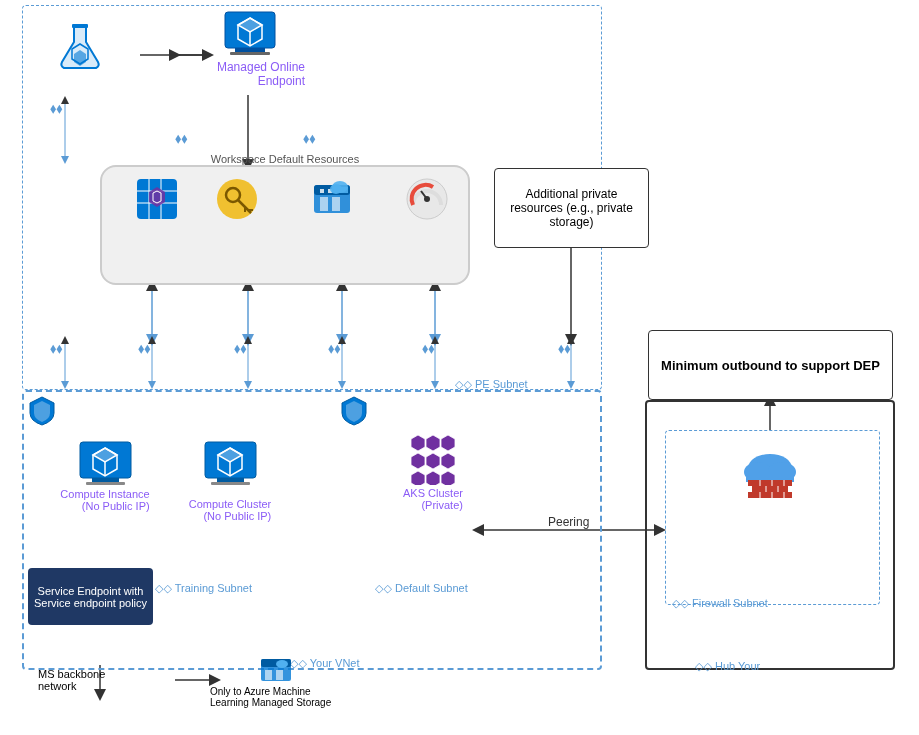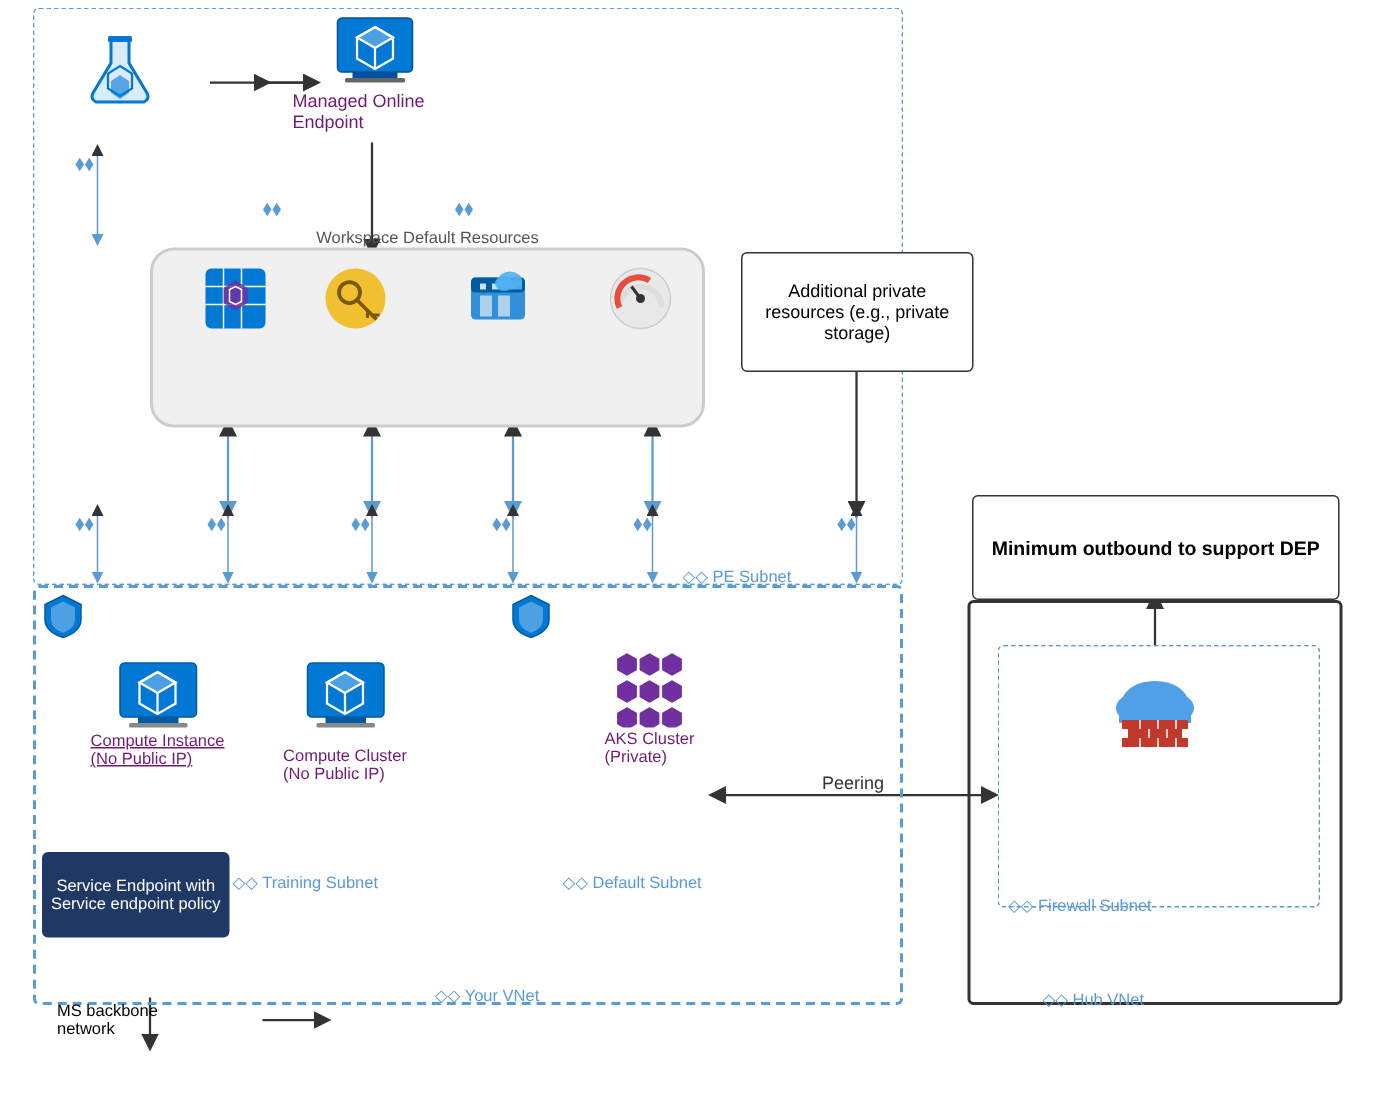--- a/index.html
+++ b/index.html
@@ -14,22 +14,22 @@
     }
 
     .diagram {
       position: relative;
       width: 919px;
       height: 735px;
     }
 
     .label-text {
       font-size: 12px;
-      text-align: left;
-      color: #701a75;
+      text-align: right;
+      color: #8b5cf6;
     }
 
     
     .icon-wrap {
       position: absolute;
       display: flex;
       flex-direction: column;
       align-items: center;
       text-align: center;
     }
@@ -328,21 +328,21 @@
     <span style="color:#5b9bd5;">◇◇ </span><span>Training Subnet</span>
   </div>
 
   <div style="position:absolute; left:375px; top:582px; font-size:11px; color:#5b9bd5;">
     <span style="color:#5b9bd5;">◇◇ </span><span>Default Subnet</span>
   </div>
 
   <div class="hub-vnet-box"></div>
 
   <div style="position:absolute; left:695px; top:660px; font-size:11px; color:#5b9bd5;">
-    <span style="color:#5b9bd5;">◇◇ </span><span>Hub VNet</span>
+    <span style="color:#5b9bd5;">◇◇ </span><span>Hub Your</span>
   </div>
 
   <div class="firewall-subnet-box"></div>
 
   <div style="position:absolute; left:672px; top:597px; font-size:11px; color:#5b9bd5;">
     <span style="color:#5b9bd5;">◇◇ </span><span>Firewall Subnet</span>
   </div>
 
   <div class="icon-wrap" style="left:28px; top:395px;">
     <svg width="28" height="32" viewBox="0 0 28 32">
@@ -360,21 +360,21 @@
 
   <div class="icon-wrap" style="left:50px; top:440px; width:110px;">
     <svg width="55" height="46" viewBox="0 0 55 46">
       <rect x="2" y="2" width="51" height="36" rx="3" fill="#0078d4" stroke="#005ba1" stroke-width="1"></rect>
       <rect x="14" y="38" width="27" height="4" fill="#005ba1"></rect>
       <rect x="8" y="42" width="39" height="3" rx="1" fill="#888"></rect>
       <polygon points="27,8 39,15 39,29 27,36 15,29 15,15" fill="none" stroke="#fff" stroke-width="1.5"></polygon>
       <polygon points="27,8 39,15 27,22 15,15" fill="rgba(255,255,255,0.3)" stroke="#fff" stroke-width="1.5"></polygon>
       <line x1="27" y1="22" x2="27" y2="36" stroke="#fff" stroke-width="1.5"></line>
     </svg>
-    <div class="label-text" style="font-size:11px; margin-top:2px;text-decoration:underline;">Compute Instance<br>(No Public IP)</div>
+    <div class="label-text" style="font-size:11px; margin-top:2px;">Compute Instance<br>(No Public IP)</div>
   </div>
 
   <div class="icon-wrap" style="left:175px; top:440px; width:110px;">
     <svg width="55" height="46" viewBox="0 0 55 46">
       <rect x="2" y="2" width="51" height="36" rx="3" fill="#0078d4" stroke="#005ba1" stroke-width="1"></rect>
       <rect x="14" y="38" width="27" height="4" fill="#005ba1"></rect>
       <rect x="8" y="42" width="39" height="3" rx="1" fill="#888"></rect>
       <polygon points="27,8 39,15 39,29 27,36 15,29 15,15" fill="none" stroke="#fff" stroke-width="1.5"></polygon>
       <polygon points="27,8 39,15 27,22 15,15" fill="rgba(255,255,255,0.3)" stroke="#fff" stroke-width="1.5"></polygon>
       <line x1="27" y1="22" x2="27" y2="36" stroke="#fff" stroke-width="1.5"></line>
@@ -422,20 +422,30 @@
   </div>
 
   <div class="service-endpoint-box">
     <span>Service Endpoint with  Service endpoint policy</span>
   </div>
 
   <div class="icon-wrap" style="left:38px; top:668px; width:100px;">
     <div style="font-size:11px; text-align:left;">MS backbone network</div>
   </div>
 
+  <div class="icon-wrap" style="left:210px; top:658px; width:135px;">
+    <svg width="32" height="28" viewBox="0 0 32 28" style="float:left; margin-right:4px;">
+      <rect x="1" y="1" width="30" height="22" rx="2" fill="#0078d4" opacity="0.8"></rect>
+      <rect x="1" y="1" width="30" height="8" rx="2" fill="#005ba1"></rect>
+      <rect x="5" y="12" width="7" height="10" fill="#fff" opacity="0.6"></rect>
+      <rect x="16" y="12" width="7" height="10" fill="#fff" opacity="0.6"></rect>
+      <ellipse cx="22" cy="6" rx="6" ry="4" fill="#50b0f0"></ellipse>
+    </svg>
+    <div style="font-size:10px; text-align:left; display:inline-block;">Only to Azure Machine Learning Managed Storage</div>
+  </div>
 
   <div class="peering-label" style="left:548px; top:515px;">Peering</div>
 
   <div style="position:absolute; left:50px; top:340px; font-size:14px; color:#5b9bd5;">⬧⬧</div>
   <div style="position:absolute; left:138px; top:340px; font-size:14px; color:#5b9bd5;">⬧⬧</div>
   <div style="position:absolute; left:234px; top:340px; font-size:14px; color:#5b9bd5;">⬧⬧</div>
   <div style="position:absolute; left:328px; top:340px; font-size:14px; color:#5b9bd5;">⬧⬧</div>
   <div style="position:absolute; left:422px; top:340px; font-size:14px; color:#5b9bd5;">⬧⬧</div>
   <div style="position:absolute; left:558px; top:340px; font-size:14px; color:#5b9bd5;">⬧⬧</div>
 

